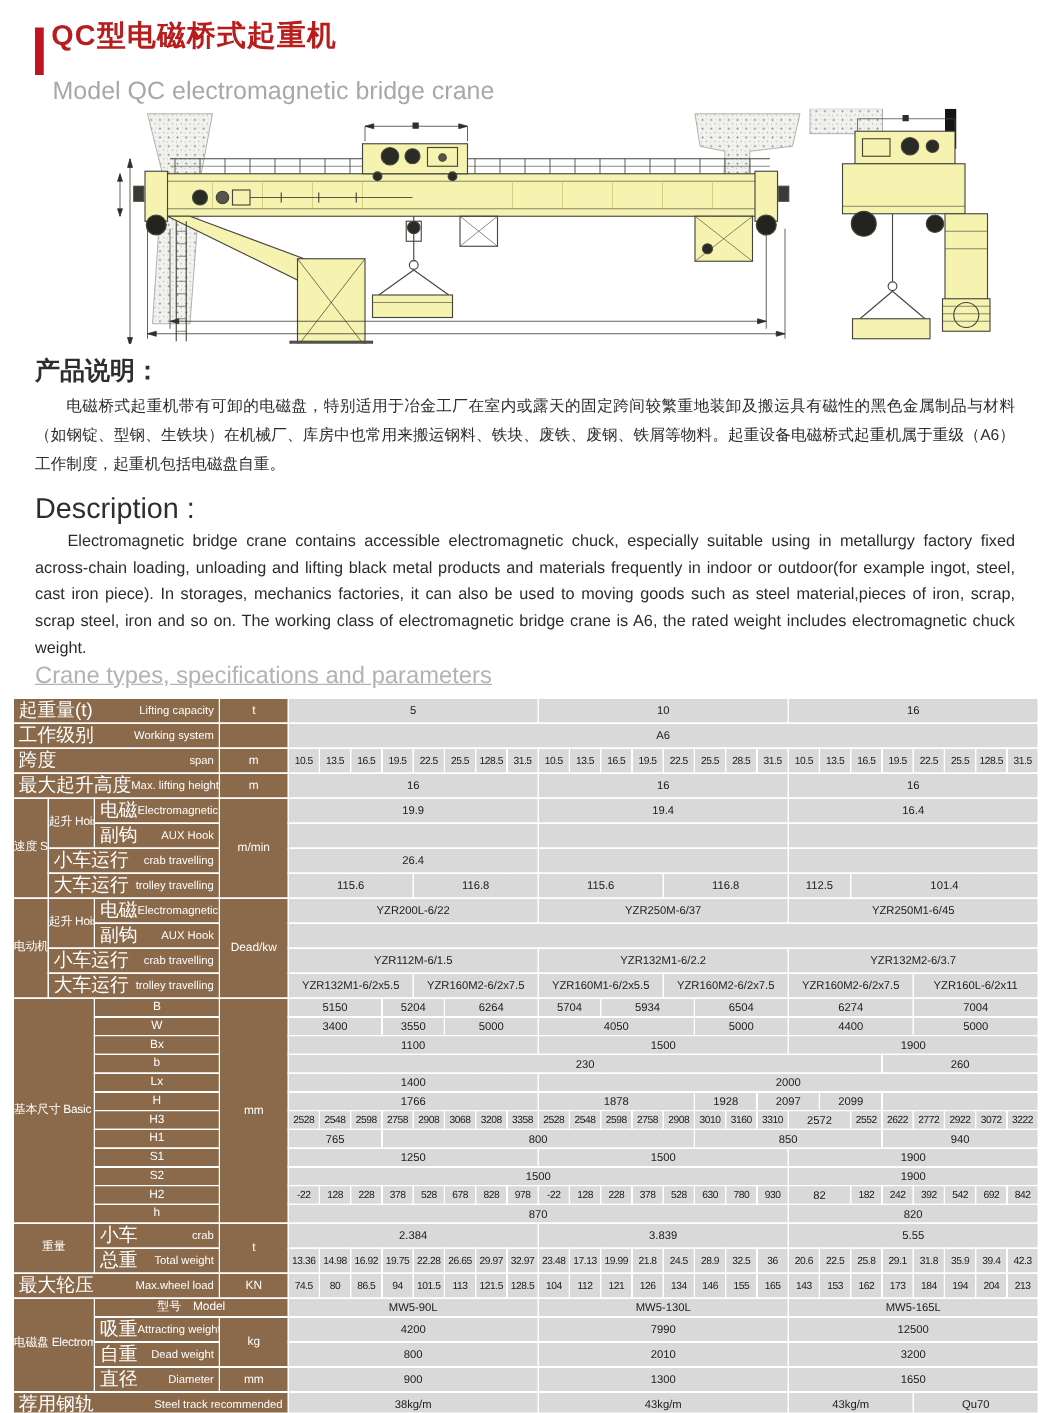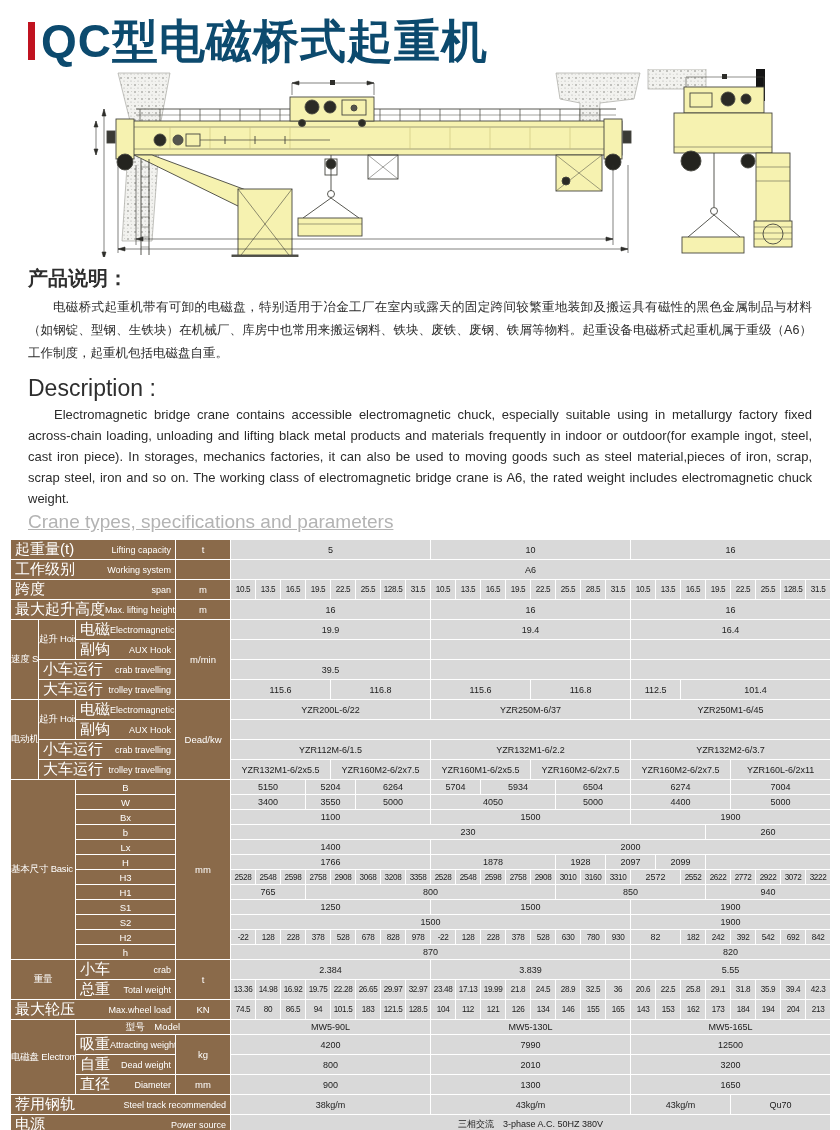--- a/index.html
+++ b/index.html
@@ -9,21 +9,21 @@
   *{box-sizing:border-box;}
   html,body{margin:0;padding:0;}
   body{
     width:840px;height:1130px;background:#fff;overflow:hidden;
     font-family:"Liberation Sans","DejaVu Sans",sans-serif;color:var(--ink);
   }
   
   .hdr{padding:16px 28px 0 28px;}
   .title-row{display:flex;align-items:flex-start;}
   .red-bar{width:7px;height:38px;background:var(--red);margin-top:6px;margin-right:6px;}
-  .h1{font-size:46px;font-weight:bold;color:#0c4a6e;letter-spacing:1px;line-height:1.1;margin:0;}
+  .h1{font-size:23px;font-weight:bold;color:#b91c1c;letter-spacing:1px;line-height:1.1;margin:0;}
   .h1-sub{font-size:20px;color:#a8a8a8;margin:2px 0 0 14px;}
   
   .draw-wrap{width:840px;height:188px;margin-top:2px;}
   
   .sect{padding:0 28px;}
   .sect-h-zh{font-size:20px;font-weight:bold;color:#2e2e2e;margin:8px 0 4px 0;font-family:Liberation Serif, serif;}
   .sect-h-en{font-size:23px;font-weight:400;color:#2e2e2e;margin:10px 0 2px 0;}
   .para{font-size:13px;line-height:1.62;text-align:justify;text-indent:2em;margin:0;color:#2b2b2b;}
   .para.zh{line-height:1.85;font-size:12.5px;}
   .tbl-h-zh{font-size:20px;font-weight:bold;color:#2e2e2e;margin:12px 0 0 0;}
@@ -45,20 +45,21 @@
   td.d1{font-size:8.2px;letter-spacing:-0.35px;}
 </style>
 </head>
 <body>
 
 <div class="hdr">
   <div class="title-row">
     <div class="red-bar"></div>
     <h1 class="h1">QC型电磁桥式起重机</h1>
   </div>
+  <div class="h1-sub">Model QC electromagnetic bridge crane</div>
 </div>
 
 <div class="draw-wrap">
 <svg width="840" height="188" viewBox="0 0 840 188">
   <defs>
     <pattern id="speck" width="7" height="7" patternUnits="userSpaceOnUse">
       <rect width="7" height="7" fill="#f2f2ef"></rect>
       <circle cx="2" cy="2" r="0.8" fill="#83837e"></circle>
       <circle cx="5" cy="5" r="0.6" fill="#a9a9a4"></circle>
       <circle cx="5.6" cy="1.4" r="0.5" fill="#c6c6c1"></circle>
@@ -386,21 +387,21 @@
         <td class="d" colspan="8"></td>
         <td class="d" colspan="8"></td>
       </tr>
       <tr>
         <td class="l" colspan="2">
           <div class="split">
             <span>小车运行</span>
             <span>crab travelling</span>
           </div>
         </td>
-        <td class="d" colspan="8">39.5</td>
+        <td class="d" colspan="8">26.4</td>
         <td class="d" colspan="8"></td>
         <td class="d" colspan="8"></td>
       </tr>
       <tr>
         <td class="l" colspan="2">
           <div class="split">
             <span>大车运行</span>
             <span>trolley travelling</span>
           </div>
         </td>
@@ -637,21 +638,21 @@
             <span>最大轮压</span>
             <span>Max.wheel load</span>
           </div>
         </td>
         <td class="u">KN</td>
         <td class="d d1">74.5</td>
         <td class="d d1">80</td>
         <td class="d d1">86.5</td>
         <td class="d d1">94</td>
         <td class="d d1">101.5</td>
-        <td class="d d1">183</td>
+        <td class="d d1">113</td>
         <td class="d d1">121.5</td>
         <td class="d d1">128.5</td>
         <td class="d d1">104</td>
         <td class="d d1">112</td>
         <td class="d d1">121</td>
         <td class="d d1">126</td>
         <td class="d d1">134</td>
         <td class="d d1">146</td>
         <td class="d d1">155</td>
         <td class="d d1">165</td>

